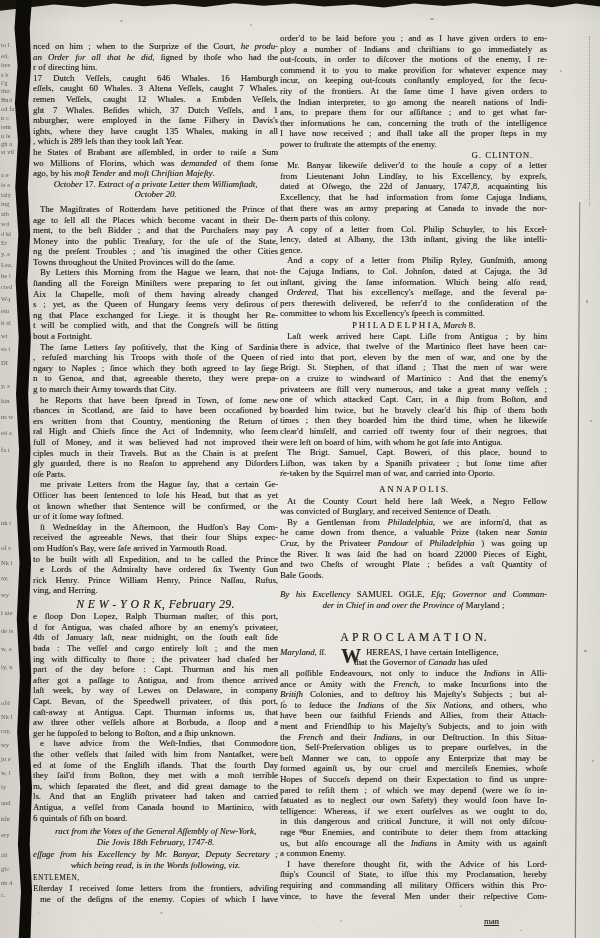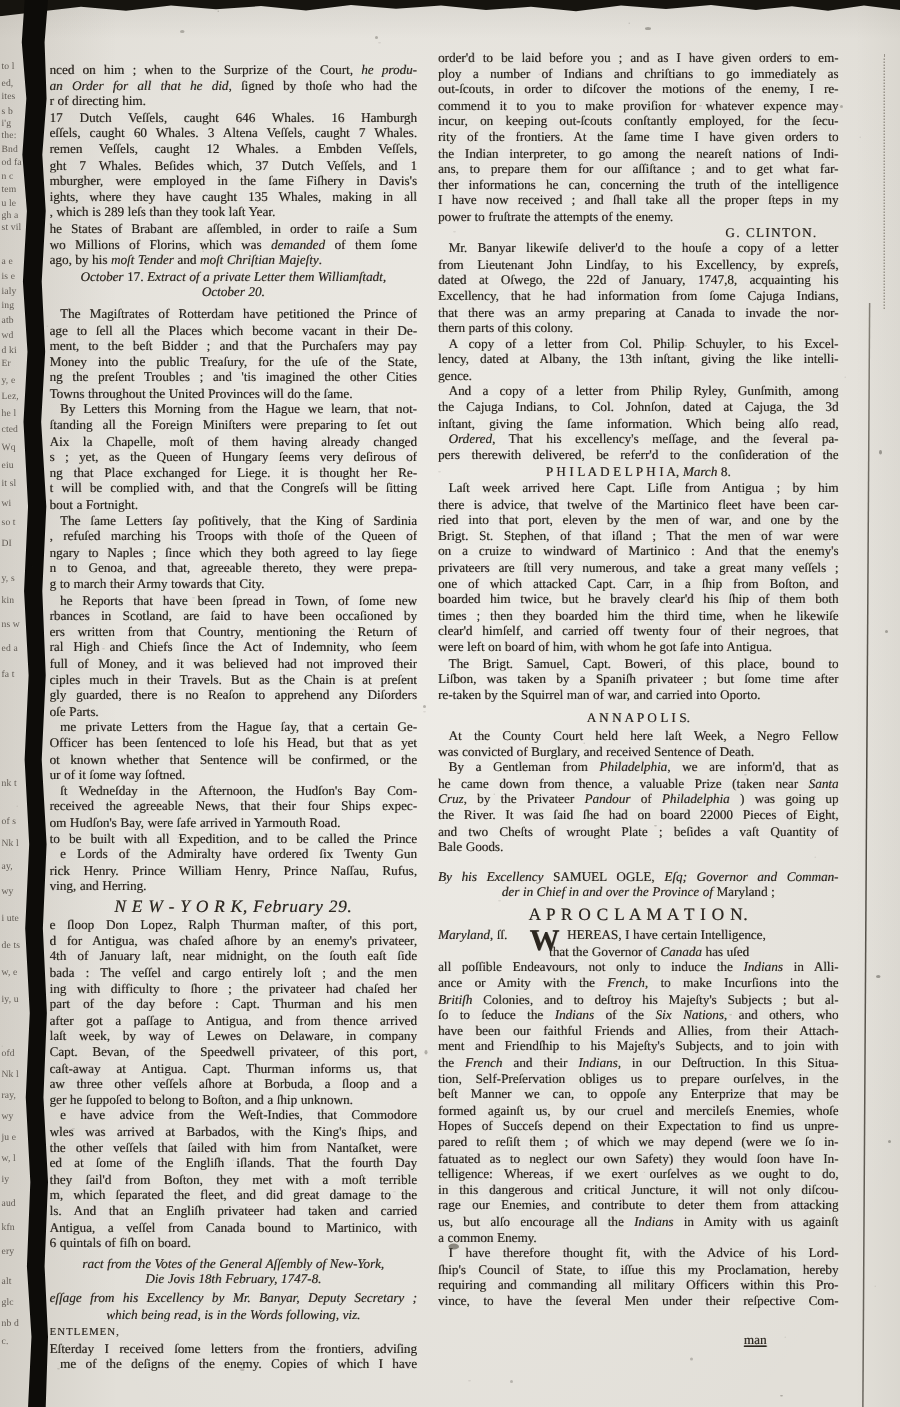--- a/index.html
+++ b/index.html
@@ -37,21 +37,21 @@
     border-left:1px dotted rgba(70,62,50,.45);
   }
   #margin-fragments{position:absolute; left:0; top:0; width:14px; height:938px;}
   #margin-fragments span{
     position:absolute; left:1px; font-size:6.4px; line-height:6.4px;
     color:rgba(48,42,34,.72); white-space:nowrap; letter-spacing:.1px;
   }
   .col{position:absolute; font-size:8.8px; letter-spacing:-.02px; word-spacing:.2px;
        text-shadow:.28px 0 0 rgba(43,38,31,.5);}
   #left-col{left:33px; top:41px; width:245px;}
-  #right-col{left:292px; top:33px; width:267px;}
+  #right-col{left:280px; top:33px; width:267px;}
   .line{height:10.6px; line-height:10.6px; overflow:hidden;
         text-align:justify; text-align-last:justify;}
   .line.l{text-align:left; text-align-last:left;}
   .line.c{text-align:center; text-align-last:center;}
   .line.r{text-align:right; text-align-last:right;}
   .line.u{text-decoration:underline;}
   .line.in{text-indent:7px;}
   .line.sc{font-size:7.2px; letter-spacing:.7px; text-align:center; text-align-last:left;}
   .line.big{font-size:11.6px; height:13.4px; line-height:13.4px; letter-spacing:.4px;}
   .line.ls{letter-spacing:.9px;}
@@ -189,21 +189,20 @@
       <div class="line">bada :  The veſſel and cargo entirely loſt ;  and the men</div>
       <div class="line">ing with difficulty to ſhore ;  the privateer had chaſed her</div>
       <div class="line">part of the day before :  Capt. Thurman and his men</div>
       <div class="line">after got a paſſage to Antigua,  and from thence arrived</div>
       <div class="line">laſt week, by way of Lewes on Delaware, in company</div>
       <div class="line">Capt. Bevan, of the Speedwell privateer, of this port,</div>
       <div class="line">caſt-away at Antigua.   Capt. Thurman informs us, that</div>
       <div class="line">aw three other veſſels aſhore at Borbuda, a ſloop and a</div>
       <div class="line l">ger he ſuppoſed to belong to Boſton, and a ſhip unknown.</div>
       <div class="line in">e have advice from the Weſt-Indies, that Commodore</div>
-      <div class="line">wles was arrived at Barbados,  with the King's ſhips, and</div>
       <div class="line">the other veſſels that ſailed with him from Nantaſket, were</div>
       <div class="line">ed at ſome of the Engliſh iſlands.   That the fourth Day</div>
       <div class="line">they ſail'd from Boſton, they met with a moſt terrible</div>
       <div class="line">m, which ſeparated the fleet, and did great damage to the</div>
       <div class="line">ls.   And that an Engliſh privateer had taken and carried</div>
       <div class="line">Antigua, a veſſel from Canada bound to Martinico, with</div>
       <div class="line l">6 quintals of fiſh on board.</div>
       <div class="line c" style="margin-top: 3px;"><i>ract from the Votes of the General Aſſembly of New-York,</i></div>
       <div class="line c"><i>Die Jovis 18th February, 1747-8.</i></div>
       <div class="line" style="margin-top: 2px;"><i>eſſage from his Excellency by Mr. Banyar, Deputy Secretary ;</i></div>
@@ -232,20 +231,21 @@
       <div class="line">that there was an army preparing at Canada to invade the nor-</div>
       <div class="line l">thern parts of this colony.</div>
       <div class="line in">A copy of a letter from Col. Philip Schuyler, to his Excel-</div>
       <div class="line">lency, dated at Albany, the 13th inſtant, giving the like intelli-</div>
       <div class="line l">gence.</div>
       <div class="line in">And a copy of a letter from Philip Ryley, Gunſmith, among</div>
       <div class="line">the Cajuga Indians, to Col. Johnſon, dated at Cajuga, the 3d</div>
       <div class="line">inſtant, giving the ſame information.    Which being alſo read,</div>
       <div class="line in"><i>Ordered</i>,  That his excellency's meſſage, and the ſeveral pa-</div>
       <div class="line">pers therewith delivered, be referr'd to the conſideration of the</div>
+      <div class="line l">committee to whom his Excellency's ſpeech is committed.</div>
       <div class="line c" style="margin-top: 1px;">P H I L A D E L P H I A,   <i>March</i> 8.</div>
       <div class="line in">Laſt week arrived here Capt. Liſle from Antigua ;  by him</div>
       <div class="line">there is advice, that twelve of the Martinico fleet have been car-</div>
       <div class="line">ried into that port,  eleven by the men of war, and one by the</div>
       <div class="line">Brigt. St. Stephen, of that iſland ;  That the men of war were</div>
       <div class="line">on a cruize to windward of Martinico :  And that the enemy's</div>
       <div class="line">privateers are ſtill very numerous, and take a great many veſſels ;</div>
       <div class="line">one of which attacked Capt. Carr,  in a ſhip from Boſton, and</div>
       <div class="line">boarded him twice, but he bravely clear'd his ſhip of them both</div>
       <div class="line">times ;  then they boarded him the third time, when he likewiſe</div>
@@ -258,21 +258,21 @@
       <div class="line in" style="margin-top: 1px;">At the County Court held here laſt Week,  a Negro Fellow</div>
       <div class="line l">was convicted of Burglary, and received Sentence of Death.</div>
       <div class="line in">By a Gentleman from <i>Philadelphia</i>,  we are inform'd,  that as</div>
       <div class="line">he came down from thence, a valuable Prize (taken near <i>Santa</i></div>
       <div class="line"><i>Cruz</i>, by the Privateer <i>Pandour</i> of <i>Philadelphia</i> ) was going up</div>
       <div class="line">the River.   It was ſaid ſhe had on board 22000 Pieces of Eight,</div>
       <div class="line">and two Cheſts of wrought Plate ;  beſides a vaſt Quantity of</div>
       <div class="line l">Bale Goods.</div>
       <div class="line" style="margin-top: 9px;"><i>By his Excellency</i> SAMUEL OGLE, <i>Eſq;  Governor and Comman-</i></div>
       <div class="line c"><i>der in Chief in and over the Province of</i> Maryland ;</div>
-      <div class="line c big" style="margin-top: 3px;">A   P R O C L A M A T I O N.</div>
+      <div class="line c big" style="margin-top: 21px;">A   P R O C L A M A T I O N.</div>
       <div class="line dcline" style="margin-top: 2px;"><span class="pre"><i>Maryland</i>, ſſ.</span><span class="cap">W</span><span class="dctext">HEREAS, I have certain Intelligence,</span></div>
       <div class="line l" style="padding-left: 74px;">that the Governor of <i>Canada</i> has uſed</div>
       <div class="line">all poſſible Endeavours, not only to induce the <i>Indians</i> in Alli-</div>
       <div class="line">ance or Amity with the <i>French</i>,  to make Incurſions into the</div>
       <div class="line"><i>Britiſh</i> Colonies, and to deſtroy his Majeſty's Subjects ;  but al-</div>
       <div class="line">ſo to ſeduce the <i>Indians</i> of the <i>Six Nations</i>,  and others,  who</div>
       <div class="line">have been our faithful Friends and Allies,  from their Attach-</div>
       <div class="line">ment and Friendſhip to his Majeſty's Subjects, and to join with</div>
       <div class="line">the <i>French</i> and their <i>Indians</i>, in our Deſtruction.   In this Situa-</div>
       <div class="line">tion, Self-Preſervation obliges us to prepare ourſelves,  in the</div>

